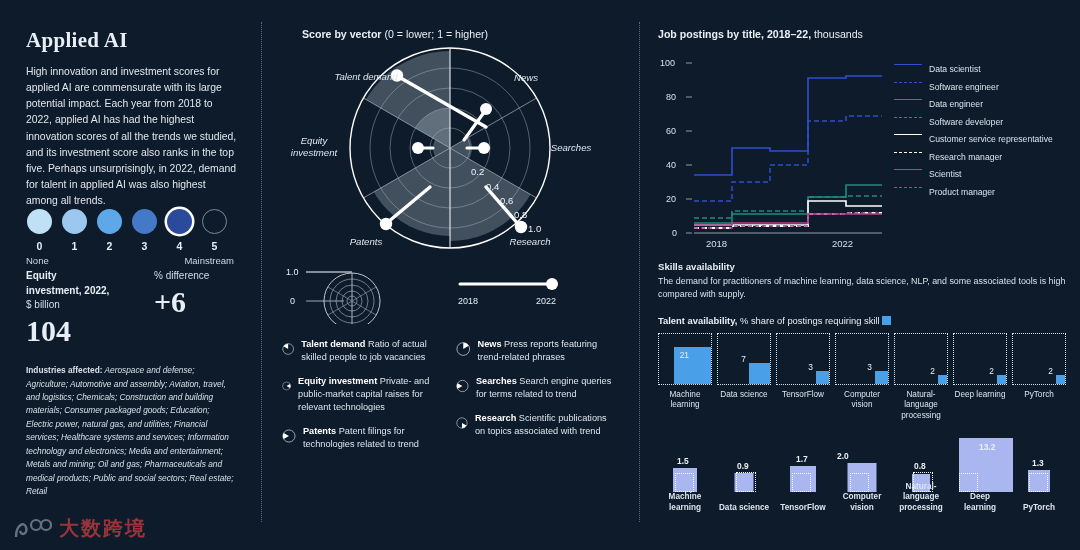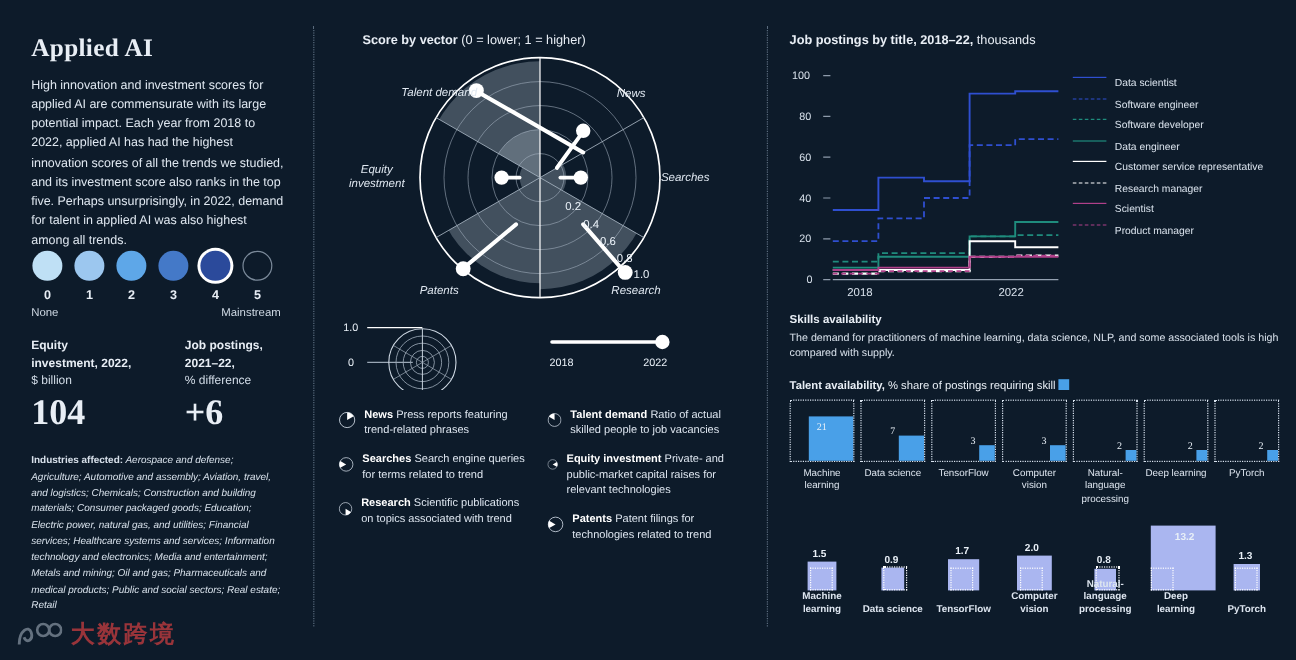--- a/index.html
+++ b/index.html
@@ -33,21 +33,21 @@
   .dot-wrap { width: 27px; display: flex; flex-direction: column; align-items: center; }
   .dot {
     width: 25px; height: 25px; border-radius: 50%;
     display: flex; align-items: center; justify-content: center;
   }
   .dot.sel { box-shadow: 0 0 0 2.5px #fff; }
   .dot.empty { border: 1px solid #7b8a9a; background: #0d1b2a; }
   .dot-num { font-size: 10.5px; font-weight: bold; margin-top: 6px; }
   .scale-ends { display: flex; justify-content: space-between; font-size: 9.5px; color: #cfd9e4; margin-top: 3px; width: 208px; }
 
-  .stats { display: flex; margin-top: 16px; gap: 44px; }
+  .stats { display: flex; margin-top: 3px; gap: 44px; }
   .stat { width: 108px; }
   .stat-lab { font-size: 10px; font-weight: bold; line-height: 1.45; }
   .stat-sub { font-size: 10px; color: #d3dde8; margin-top: 1px; }
   .stat-val { font-family: "Liberation Serif", serif; font-size: 30px; font-weight: bold; margin-top: 4px; }
 
   .industries { margin-top: 16px; font-size: 8.3px; line-height: 1.62; font-style: italic; color: #d7e0ea; }
   .industries b { font-style: normal; }
 
   
   .col-mid { width: 378px; padding: 28px 18px 0 16px; position: relative; }
@@ -82,21 +82,21 @@
 
   .bars-title { font-size: 9.4px; margin-top: 13px; }
   .bars-title b { font-weight: bold; }
   .sw-inline { display: inline-block; width: 9px; height: 9px; vertical-align: -1px; margin-left: 2px; }
   .sw-solid { background: #49a0e8; }
   .sw-light { background: #aab6f0; }
   .sw-dotted { border: 1.4px dotted #fff; }
 
   .bars { display: flex; gap: 5px; margin-top: 7px; }
   .bar-cell { width: 57px; }
-  .bar-box { height: 52px; border: 1.3px dotted #d8e2ee; position: relative; font-family: Liberation Serif, serif; }
+  .bar-box { height: 52px; border: 1.3px dotted #d8e2ee; position: relative; }
   .bar-sq { position: absolute; bottom: 0; right: 0; background: #49a0e8; }
   .bar-num { position: absolute; font-size: 8.4px; color: #e9f0f7; }
   .bar-lab { font-size: 8.2px; line-height: 1.3; text-align: center; margin-top: 5px; color: #dde5ef; }
 
   .ratio-wrap { display: flex; gap: 5px; margin-top: 4px; align-items: flex-end; height: 88px; }
   .ratio-cell { width: 57px; position: relative; height: 88px; font-weight: bold; }
   .ratio-sq {
     position: absolute; bottom: 22px; left: 50%; transform: translateX(-50%);
     background: #aab6f0;
   }
@@ -149,21 +149,20 @@
       <span>Mainstream</span>
     </div>
 
     <div class="stats">
       <div class="stat">
         <div class="stat-lab">Equity investment, 2022,</div>
         <div class="stat-sub">$ billion</div>
         <div class="stat-val">104</div>
       </div>
       <div class="stat">
-        <div class="stat-lab">Job postings, 2021–22,</div>
         <div class="stat-sub">% difference</div>
         <div class="stat-val">+6</div>
       </div>
     </div>
 
     <div class="industries">
       <b>Industries affected:</b><span> Aerospace and defense; Agriculture; Automotive and assembly; Aviation, travel, and logistics;  Chemicals; Construction and building materials; Consumer packaged goods; Education; Electric power, natural gas, and utilities; Financial services; Healthcare systems and services; Information technology and electronics; Media and entertainment; Metals and mining; Oil and gas; Pharmaceuticals and medical products; Public and social sectors; Real estate; Retail</span>
     </div>
   </div>
 
@@ -272,20 +271,49 @@
         <text x="88" y="42" fill="#e9f0f7" font-size="9" font-family="Liberation Sans, sans-serif">2022</text>
       </svg>
     </div>
 
     
     <div class="defs">
       <div class="defs-col">
         <div class="def">
           <svg width="22" height="22" viewBox="0 0 22 22">
             <circle cx="11" cy="11" r="9.6" fill="none" stroke="#cfd9e4" stroke-width="1.1"></circle>
+            <path d="M11,11 L11,1.4 A9.6,9.6 0 0,0 2.7,6.2 Z" fill="#fff"></path>
+          </svg>
+          <div class="def-txt">
+            <b>Talent demand</b><span> Ratio of actual skilled people to job vacancies</span>
+          </div>
+        </div>
+        <div class="def">
+          <svg width="22" height="22" viewBox="0 0 22 22">
+            <circle cx="11" cy="11" r="9.6" fill="none" stroke="#cfd9e4" stroke-width="1.1"></circle>
+            <path d="M11,11 L19.3,6.2 A9.6,9.6 0 0,1 19.3,15.8 Z" fill="#fff"></path>
+          </svg>
+          <div class="def-txt">
+            <b>Equity investment</b><span> Private- and public-market capital raises for relevant technologies</span>
+          </div>
+        </div>
+        <div class="def">
+          <svg width="22" height="22" viewBox="0 0 22 22">
+            <circle cx="11" cy="11" r="9.6" fill="none" stroke="#cfd9e4" stroke-width="1.1"></circle>
+            <path d="M11,11 L2.7,15.8 A9.6,9.6 0 0,1 2.7,6.2 Z" fill="#fff"></path>
+          </svg>
+          <div class="def-txt">
+            <b>Patents</b><span> Patent filings for technologies related to trend</span>
+          </div>
+        </div>
+      </div>
+      <div class="defs-col">
+        <div class="def">
+          <svg width="22" height="22" viewBox="0 0 22 22">
+            <circle cx="11" cy="11" r="9.6" fill="none" stroke="#cfd9e4" stroke-width="1.1"></circle>
             <path d="M11,11 L11,1.4 A9.6,9.6 0 0,1 19.3,6.2 Z" fill="#fff"></path>
           </svg>
           <div class="def-txt">
             <b>News</b><span> Press reports featuring trend-related phrases</span>
           </div>
         </div>
         <div class="def">
           <svg width="22" height="22" viewBox="0 0 22 22">
             <circle cx="11" cy="11" r="9.6" fill="none" stroke="#cfd9e4" stroke-width="1.1"></circle>
             <path d="M11,11 L2.7,6.2 A9.6,9.6 0 0,0 2.7,15.8 Z" fill="#fff"></path>
@@ -294,49 +322,20 @@
             <b>Searches</b><span> Search engine queries for terms related to trend</span>
           </div>
         </div>
         <div class="def">
           <svg width="22" height="22" viewBox="0 0 22 22">
             <circle cx="11" cy="11" r="9.6" fill="none" stroke="#cfd9e4" stroke-width="1.1"></circle>
             <path d="M11,11 L19.3,15.8 A9.6,9.6 0 0,1 11,20.6 Z" fill="#fff"></path>
           </svg>
           <div class="def-txt">
             <b>Research</b><span> Scientific publications on topics associated with trend</span>
-          </div>
-        </div>
-      </div>
-      <div class="defs-col">
-        <div class="def">
-          <svg width="22" height="22" viewBox="0 0 22 22">
-            <circle cx="11" cy="11" r="9.6" fill="none" stroke="#cfd9e4" stroke-width="1.1"></circle>
-            <path d="M11,11 L11,1.4 A9.6,9.6 0 0,0 2.7,6.2 Z" fill="#fff"></path>
-          </svg>
-          <div class="def-txt">
-            <b>Talent demand</b><span> Ratio of actual skilled people to job vacancies</span>
-          </div>
-        </div>
-        <div class="def">
-          <svg width="22" height="22" viewBox="0 0 22 22">
-            <circle cx="11" cy="11" r="9.6" fill="none" stroke="#cfd9e4" stroke-width="1.1"></circle>
-            <path d="M11,11 L19.3,6.2 A9.6,9.6 0 0,1 19.3,15.8 Z" fill="#fff"></path>
-          </svg>
-          <div class="def-txt">
-            <b>Equity investment</b><span> Private- and public-market capital raises for relevant technologies</span>
-          </div>
-        </div>
-        <div class="def">
-          <svg width="22" height="22" viewBox="0 0 22 22">
-            <circle cx="11" cy="11" r="9.6" fill="none" stroke="#cfd9e4" stroke-width="1.1"></circle>
-            <path d="M11,11 L2.7,15.8 A9.6,9.6 0 0,1 2.7,6.2 Z" fill="#fff"></path>
-          </svg>
-          <div class="def-txt">
-            <b>Patents</b><span> Patent filings for technologies related to trend</span>
           </div>
         </div>
       </div>
     </div>
   </div>
 
   <div class="col-right">
     <div class="rc-title">
       <b>Job postings by title, 2018–22,</b><span> thousands</span>
     </div>
@@ -382,26 +381,26 @@
       <div class="legend-list">
         <div class="leg-item">
           <span class="leg-swatch" style="border-top:1.8px solid #2f4fd0"></span>
           <span class="leg-txt">Data scientist</span>
         </div>
         <div class="leg-item">
           <span class="leg-swatch" style="border-top:1.8px dashed #2f4fd0"></span>
           <span class="leg-txt">Software engineer</span>
         </div>
         <div class="leg-item">
+          <span class="leg-swatch" style="border-top:1.8px solid #1f8c7d"></span>
+          <span class="leg-txt">Data engineer</span>
+        </div>
+        <div class="leg-item">
           <span class="leg-swatch" style="border-top:1.8px dashed #1f8c7d"></span>
           <span class="leg-txt">Software developer</span>
-        </div>
-        <div class="leg-item">
-          <span class="leg-swatch" style="border-top:1.8px solid #1f8c7d"></span>
-          <span class="leg-txt">Data engineer</span>
         </div>
         <div class="leg-item">
           <span class="leg-swatch" style="border-top:1.8px solid #ffffff"></span>
           <span class="leg-txt">Customer service representative</span>
         </div>
         <div class="leg-item">
           <span class="leg-swatch" style="border-top:1.8px dashed #ffffff"></span>
           <span class="leg-txt">Research manager</span>
         </div>
         <div class="leg-item">
@@ -488,21 +487,21 @@
       </div>
       <div class="ratio-cell">
         <div class="ratio-sq" style="width:26px;height:26px"></div>
         <div class="ratio-dem" style="width:19px;height:19px;left:16px"></div>
         <div class="ratio-num" style="bottom:50px;left:20px">1.7</div>
         <div class="ratio-lab">TensorFlow</div>
       </div>
       <div class="ratio-cell">
         <div class="ratio-sq" style="width:29px;height:29px"></div>
         <div class="ratio-dem" style="width:19px;height:19px;left:15px"></div>
-        <div class="ratio-num" style="bottom:53px;left:19px">2.0</div>
+        <div class="ratio-num" style="bottom:53px;left:2px">2.0</div>
         <div class="ratio-lab">Computer vision</div>
       </div>
       <div class="ratio-cell">
         <div class="ratio-sq" style="width:18px;height:18px"></div>
         <div class="ratio-dem" style="width:20px;height:20px;left:19px"></div>
         <div class="ratio-num" style="bottom:43px;left:20px">0.8</div>
         <div class="ratio-lab">Natural-language processing</div>
       </div>
       <div class="ratio-cell">
         <div class="ratio-sq big" style="width:54px;height:54px"></div>

